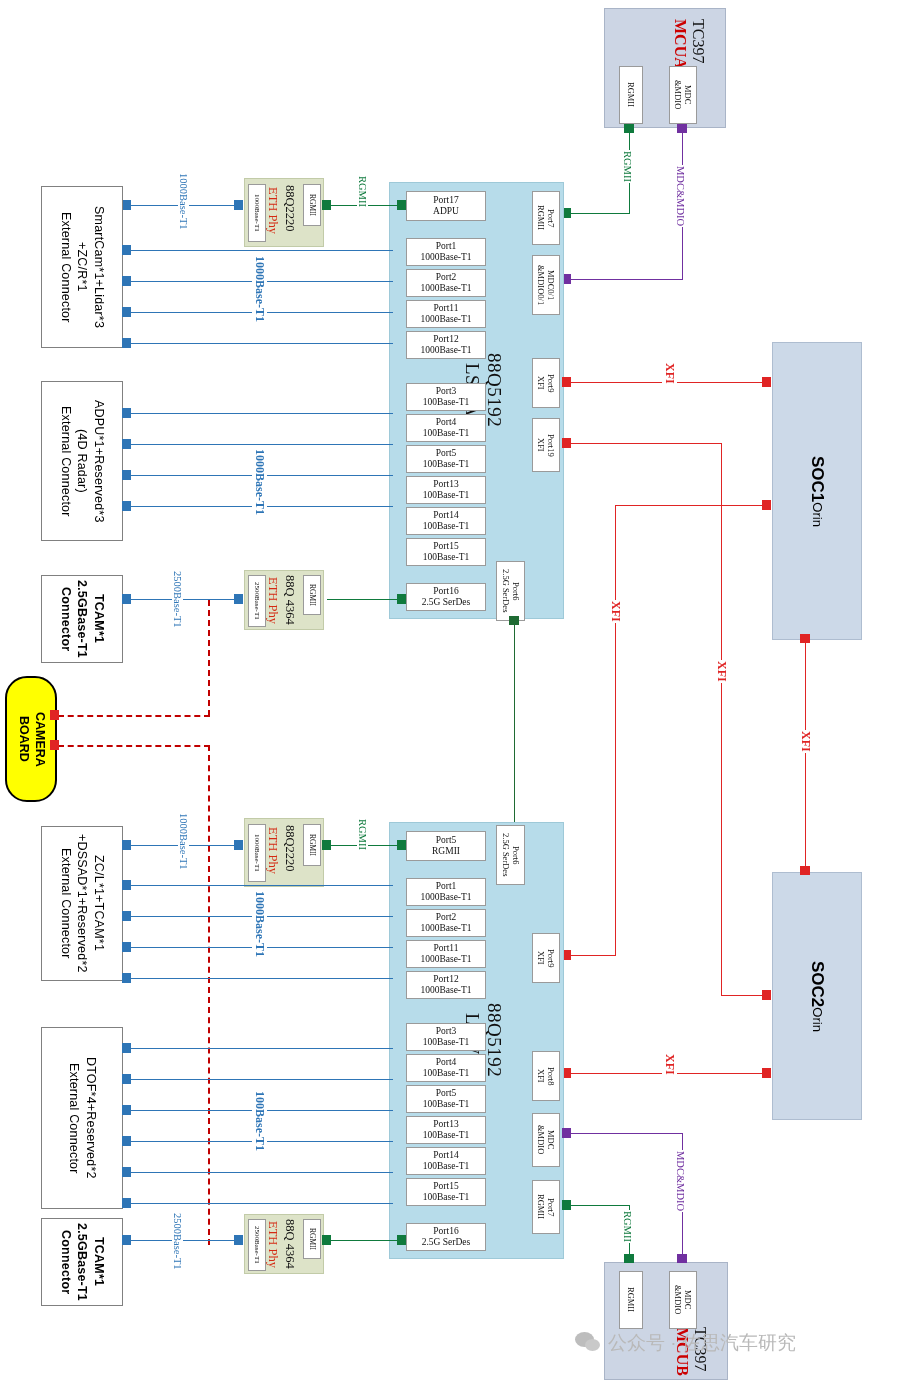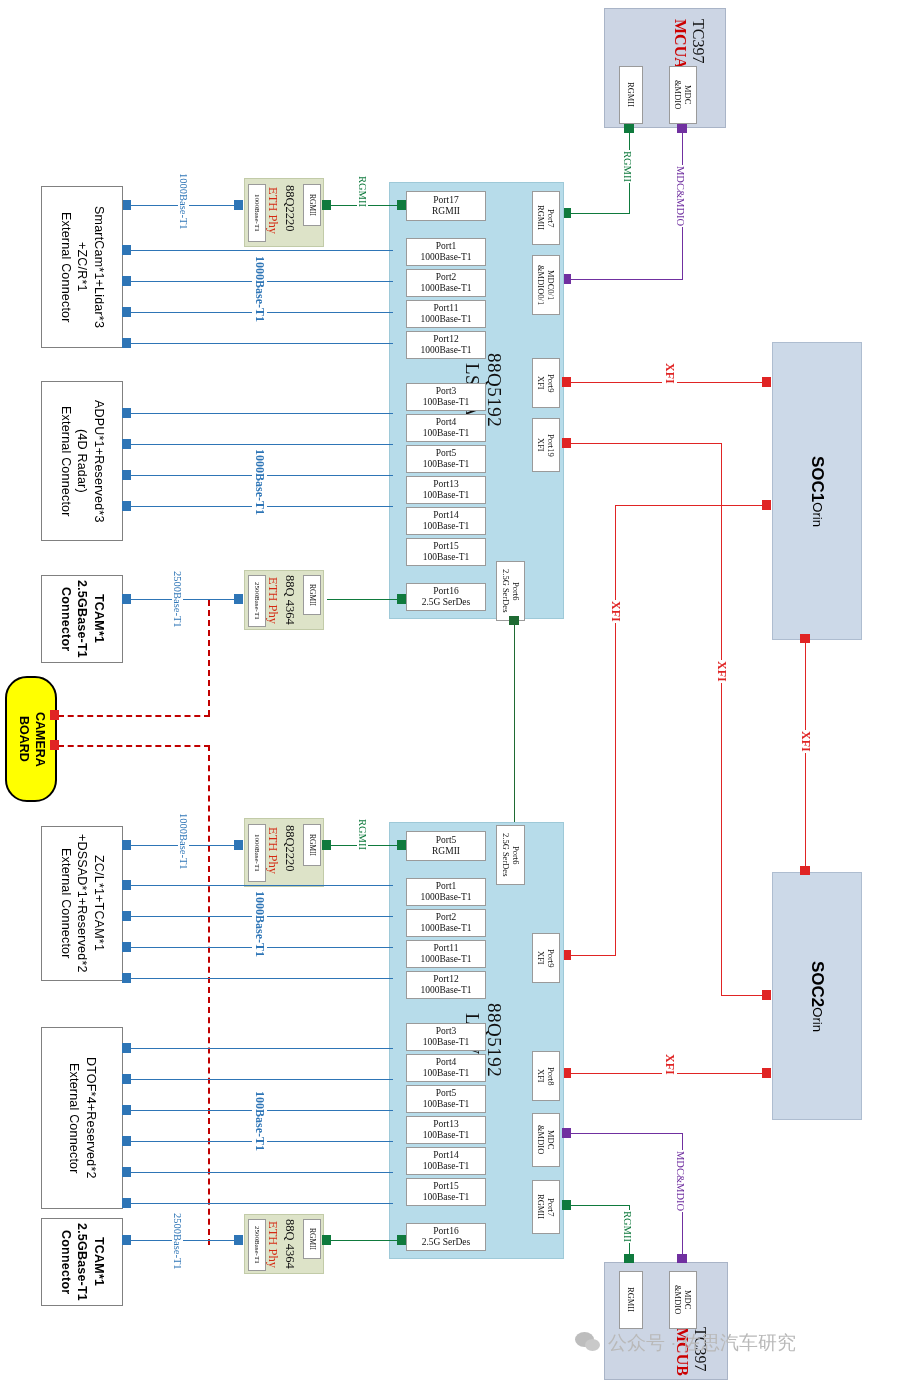--- a/index.html
+++ b/index.html
@@ -121,21 +121,21 @@
   <div class="ln hline purple abs" style="left:568px;top:279px;width:115px;"></div>
   <div class="arrow ar-u ap" style="left:677px;top:124px;"></div>
   <div class="arrow ar-l ap" style="left:562px;top:274px;"></div>
   <div class="lbl purple-t" style="left:675px;top:165px;">MDC&amp;MDIO</div>
 
   <div class="switch abs" style="left:389px;top:182px;width:175px;height:437px;">
     <div class="chipname" style="right:58px;top:170px;">88Q5192</div>
     <div class="chipname" style="right:80px;top:180px;">LSWA</div>
 
     <div class="port h" style="left:16px;top:8px;width:78px;height:28px;">Port17
-RGMII</div>
+ADPU</div>
     <div class="port h" style="left:16px;top:55px;width:78px;height:26px;">Port1
 1000Base-T1</div>
     <div class="port h" style="left:16px;top:86px;width:78px;height:26px;">Port2
 1000Base-T1</div>
     <div class="port h" style="left:16px;top:117px;width:78px;height:26px;">Port11
 1000Base-T1</div>
     <div class="port h" style="left:16px;top:148px;width:78px;height:26px;">Port12
 1000Base-T1</div>
     <div class="port h" style="left:16px;top:200px;width:78px;height:26px;">Port3
 100Base-T1</div>

